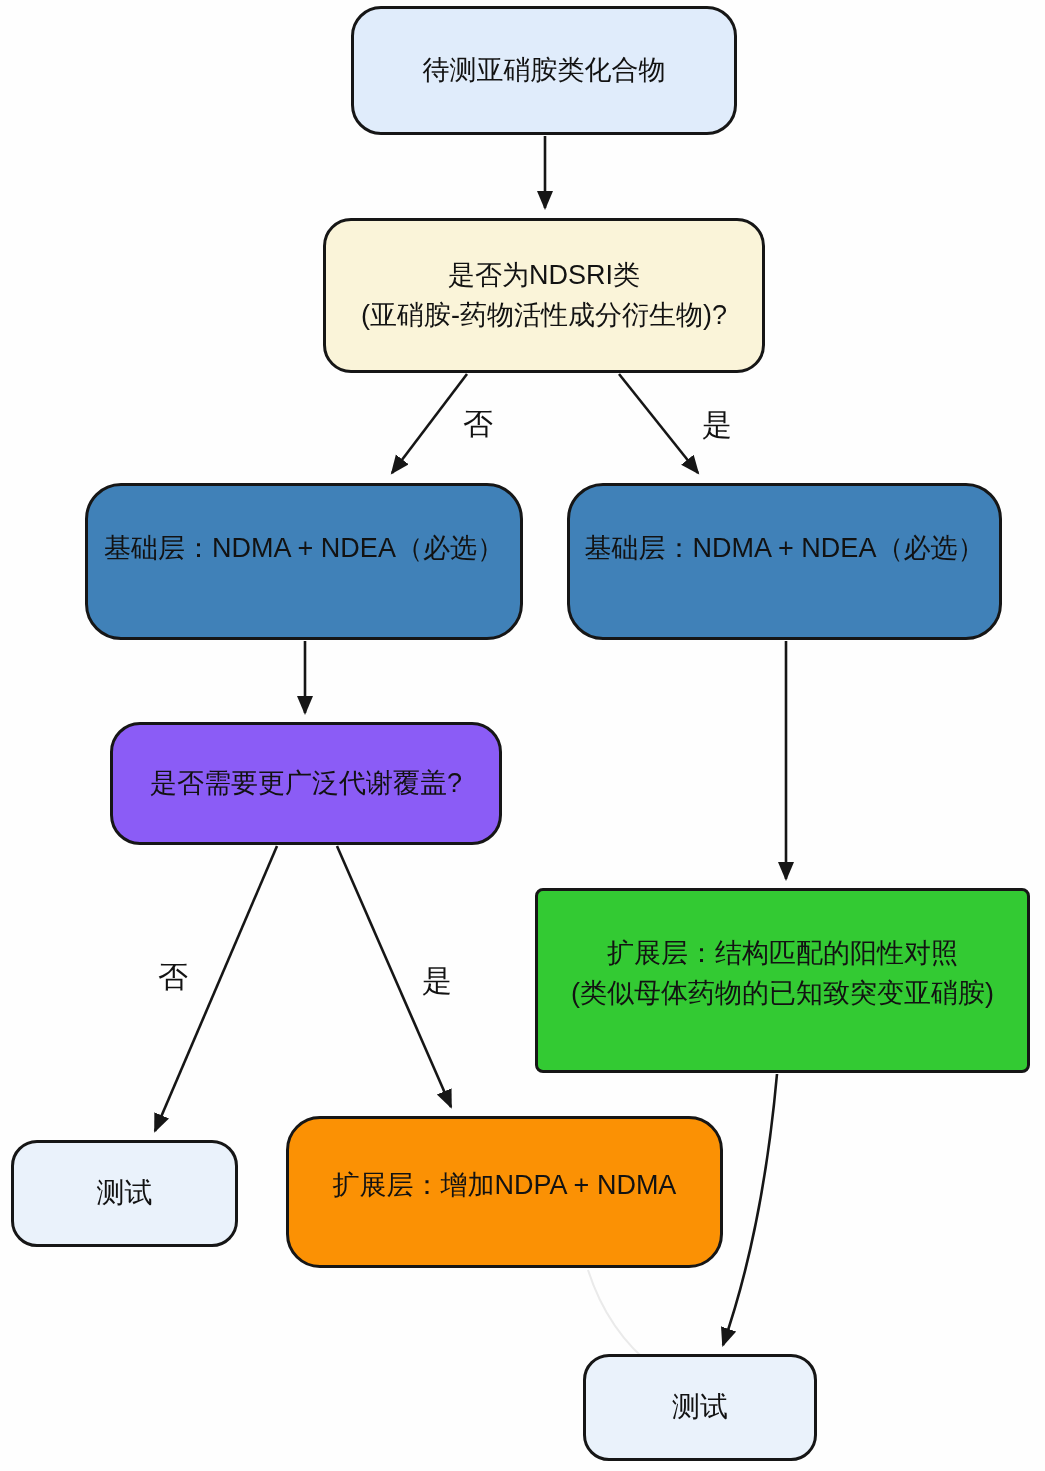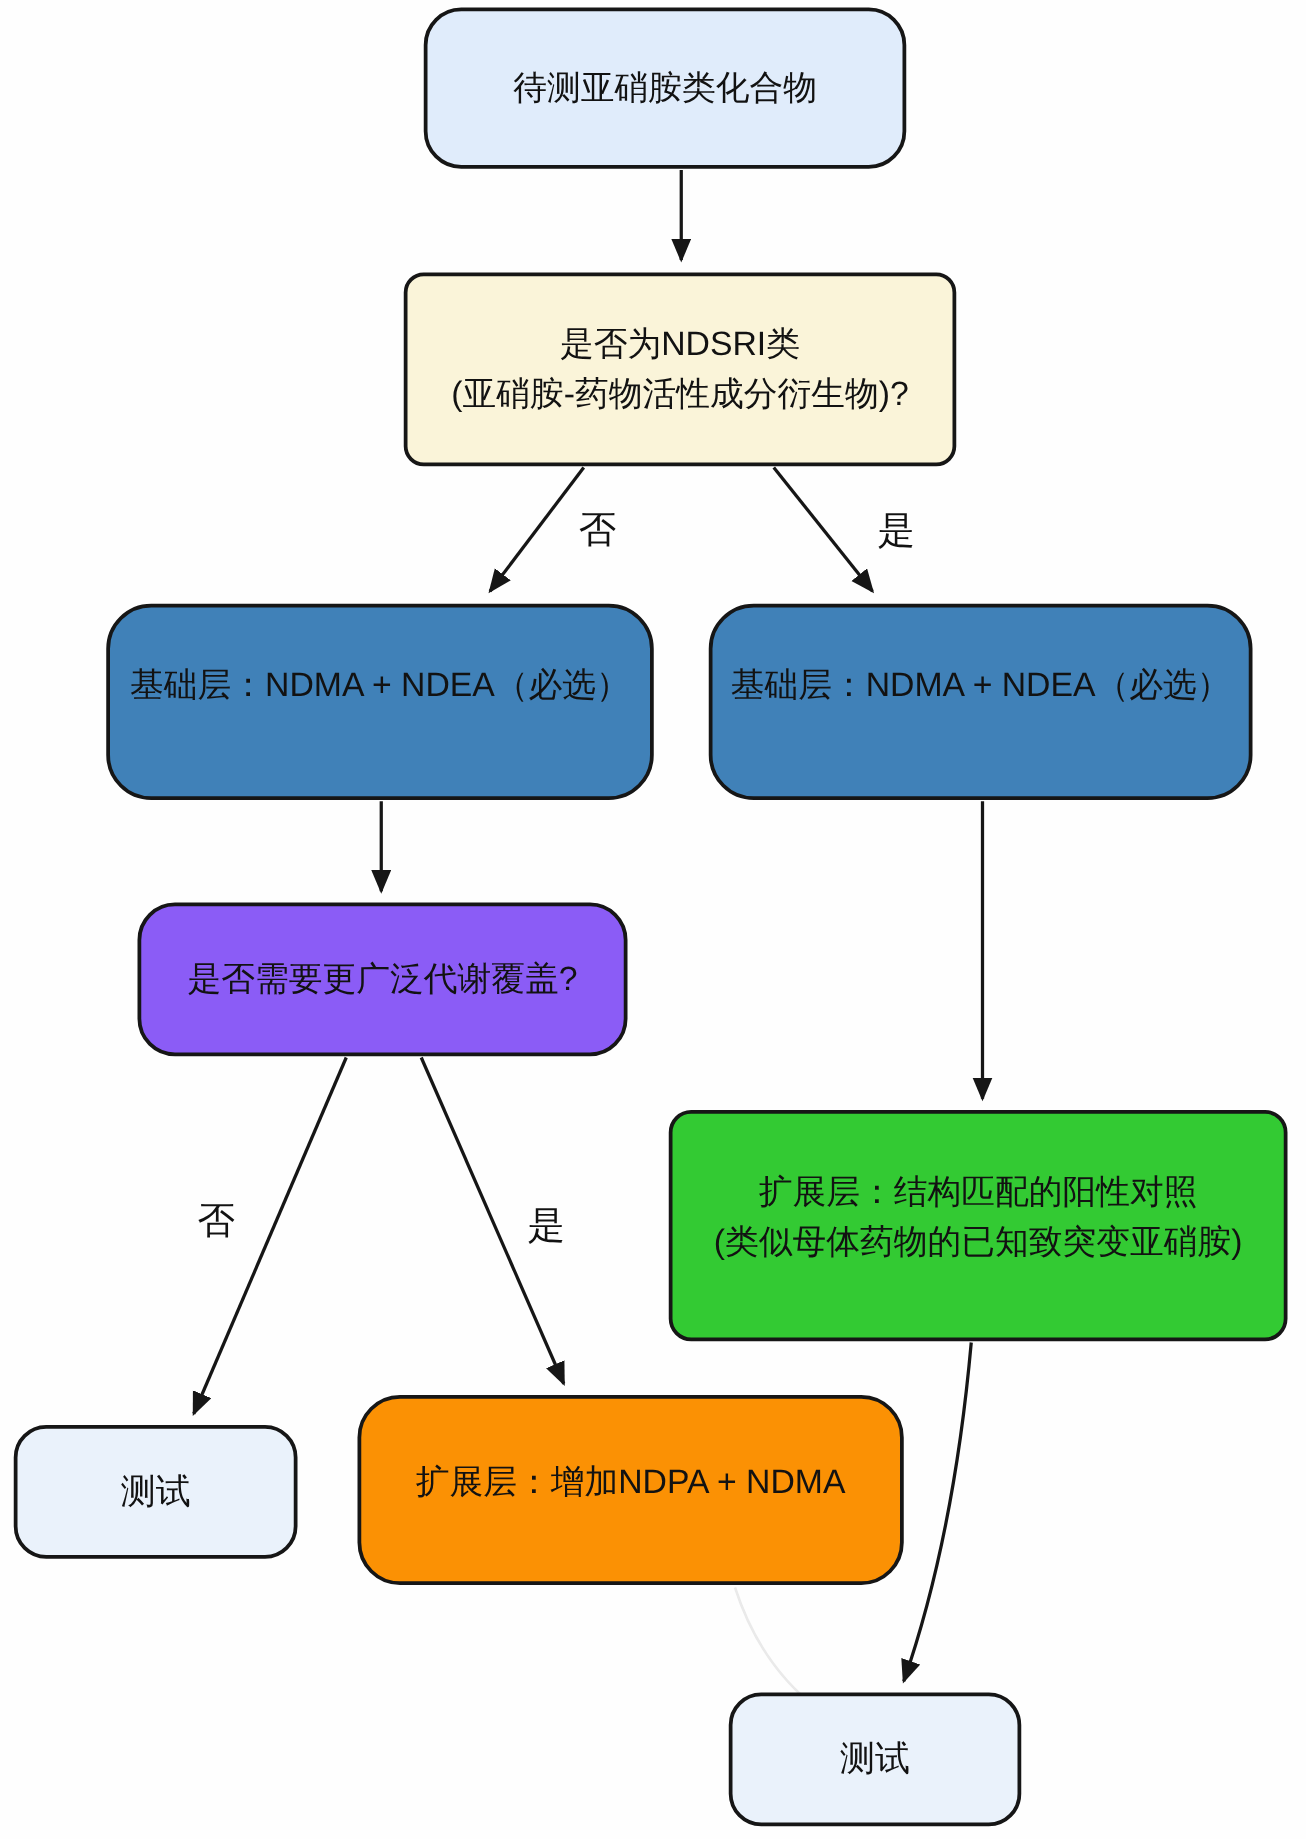--- a/index.html
+++ b/index.html
@@ -31,26 +31,26 @@
     justify-content: center;
     text-align: center;
     color: #121212;
     font-size: 27px;
     line-height: 1.45;
   }
   .node-label {
     white-space: pre-line;
     padding: 0 14px;
   }
-  .n-start       { left: 339px; top: 6px;    width: 386px; height: 129px; border-radius: 30px; }
-  .n-q1          { left: 323px; top: 218px;  width: 442px; height: 155px; border-radius: 16px; }
+  .n-start       { left: 351px; top: 6px;    width: 386px; height: 129px; border-radius: 30px; }
+  .n-q1          { left: 323px; top: 218px;  width: 442px; height: 155px; border-radius: 28px; }
   .n-base-left   { left: 85px;  top: 483px;  width: 438px; height: 157px; border-radius: 36px; padding-bottom: 26px; }
   .n-base-right  { left: 567px; top: 483px;  width: 435px; height: 157px; border-radius: 36px; padding-bottom: 26px; }
   .n-q2          { left: 110px; top: 722px;  width: 392px; height: 123px; border-radius: 30px; }
-  .n-green       { left: 535px; top: 888px;  width: 495px; height: 185px; border-radius: 18px; padding-bottom: 14px; }
+  .n-green       { left: 535px; top: 888px;  width: 495px; height: 185px; border-radius: 8px; padding-bottom: 14px; }
   .n-test-left   { left: 11px;  top: 1140px; width: 227px; height: 107px; border-radius: 26px; font-size: 28px; }
   .n-orange      { left: 286px; top: 1116px; width: 437px; height: 152px; border-radius: 34px; padding-bottom: 12px; }
   .n-test-bottom { left: 583px; top: 1354px; width: 234px; height: 107px; border-radius: 26px; font-size: 28px; }
   .edge-label {
     position: absolute;
     transform: translate(-50%, -50%);
     font-size: 30px;
     color: #121212;
   }
   #lbl-ndsri-no  { left: 478px; top: 424px; }

